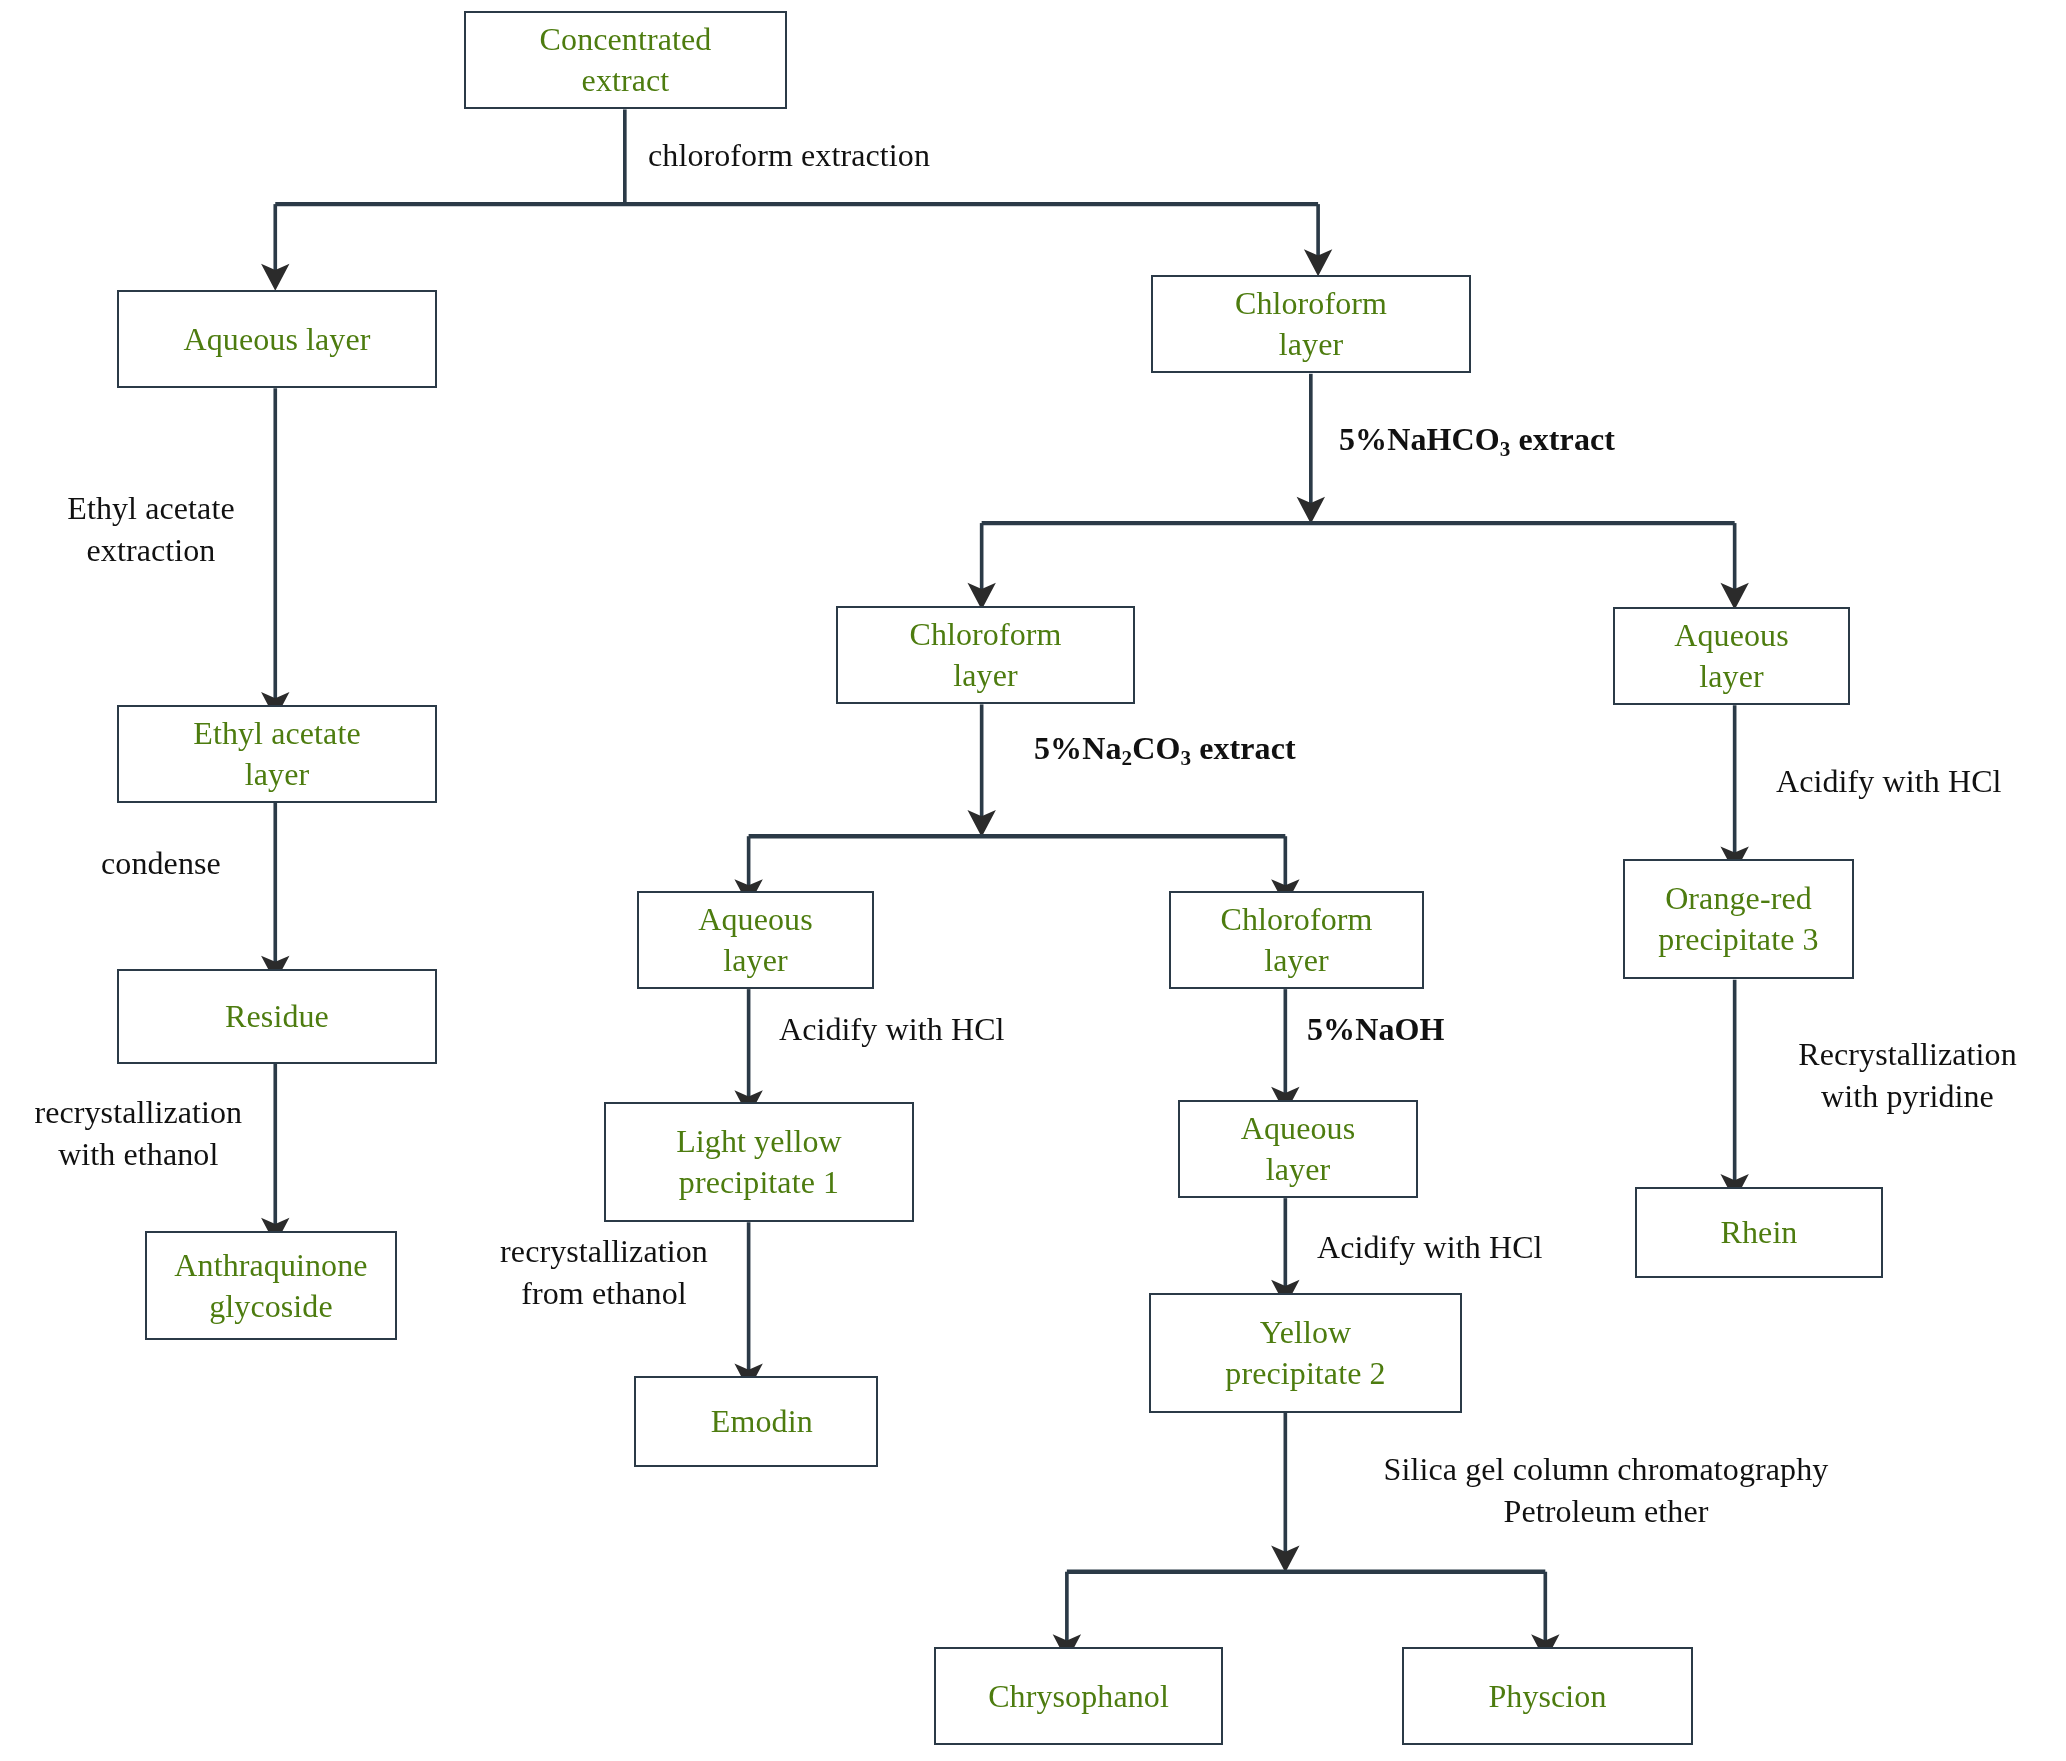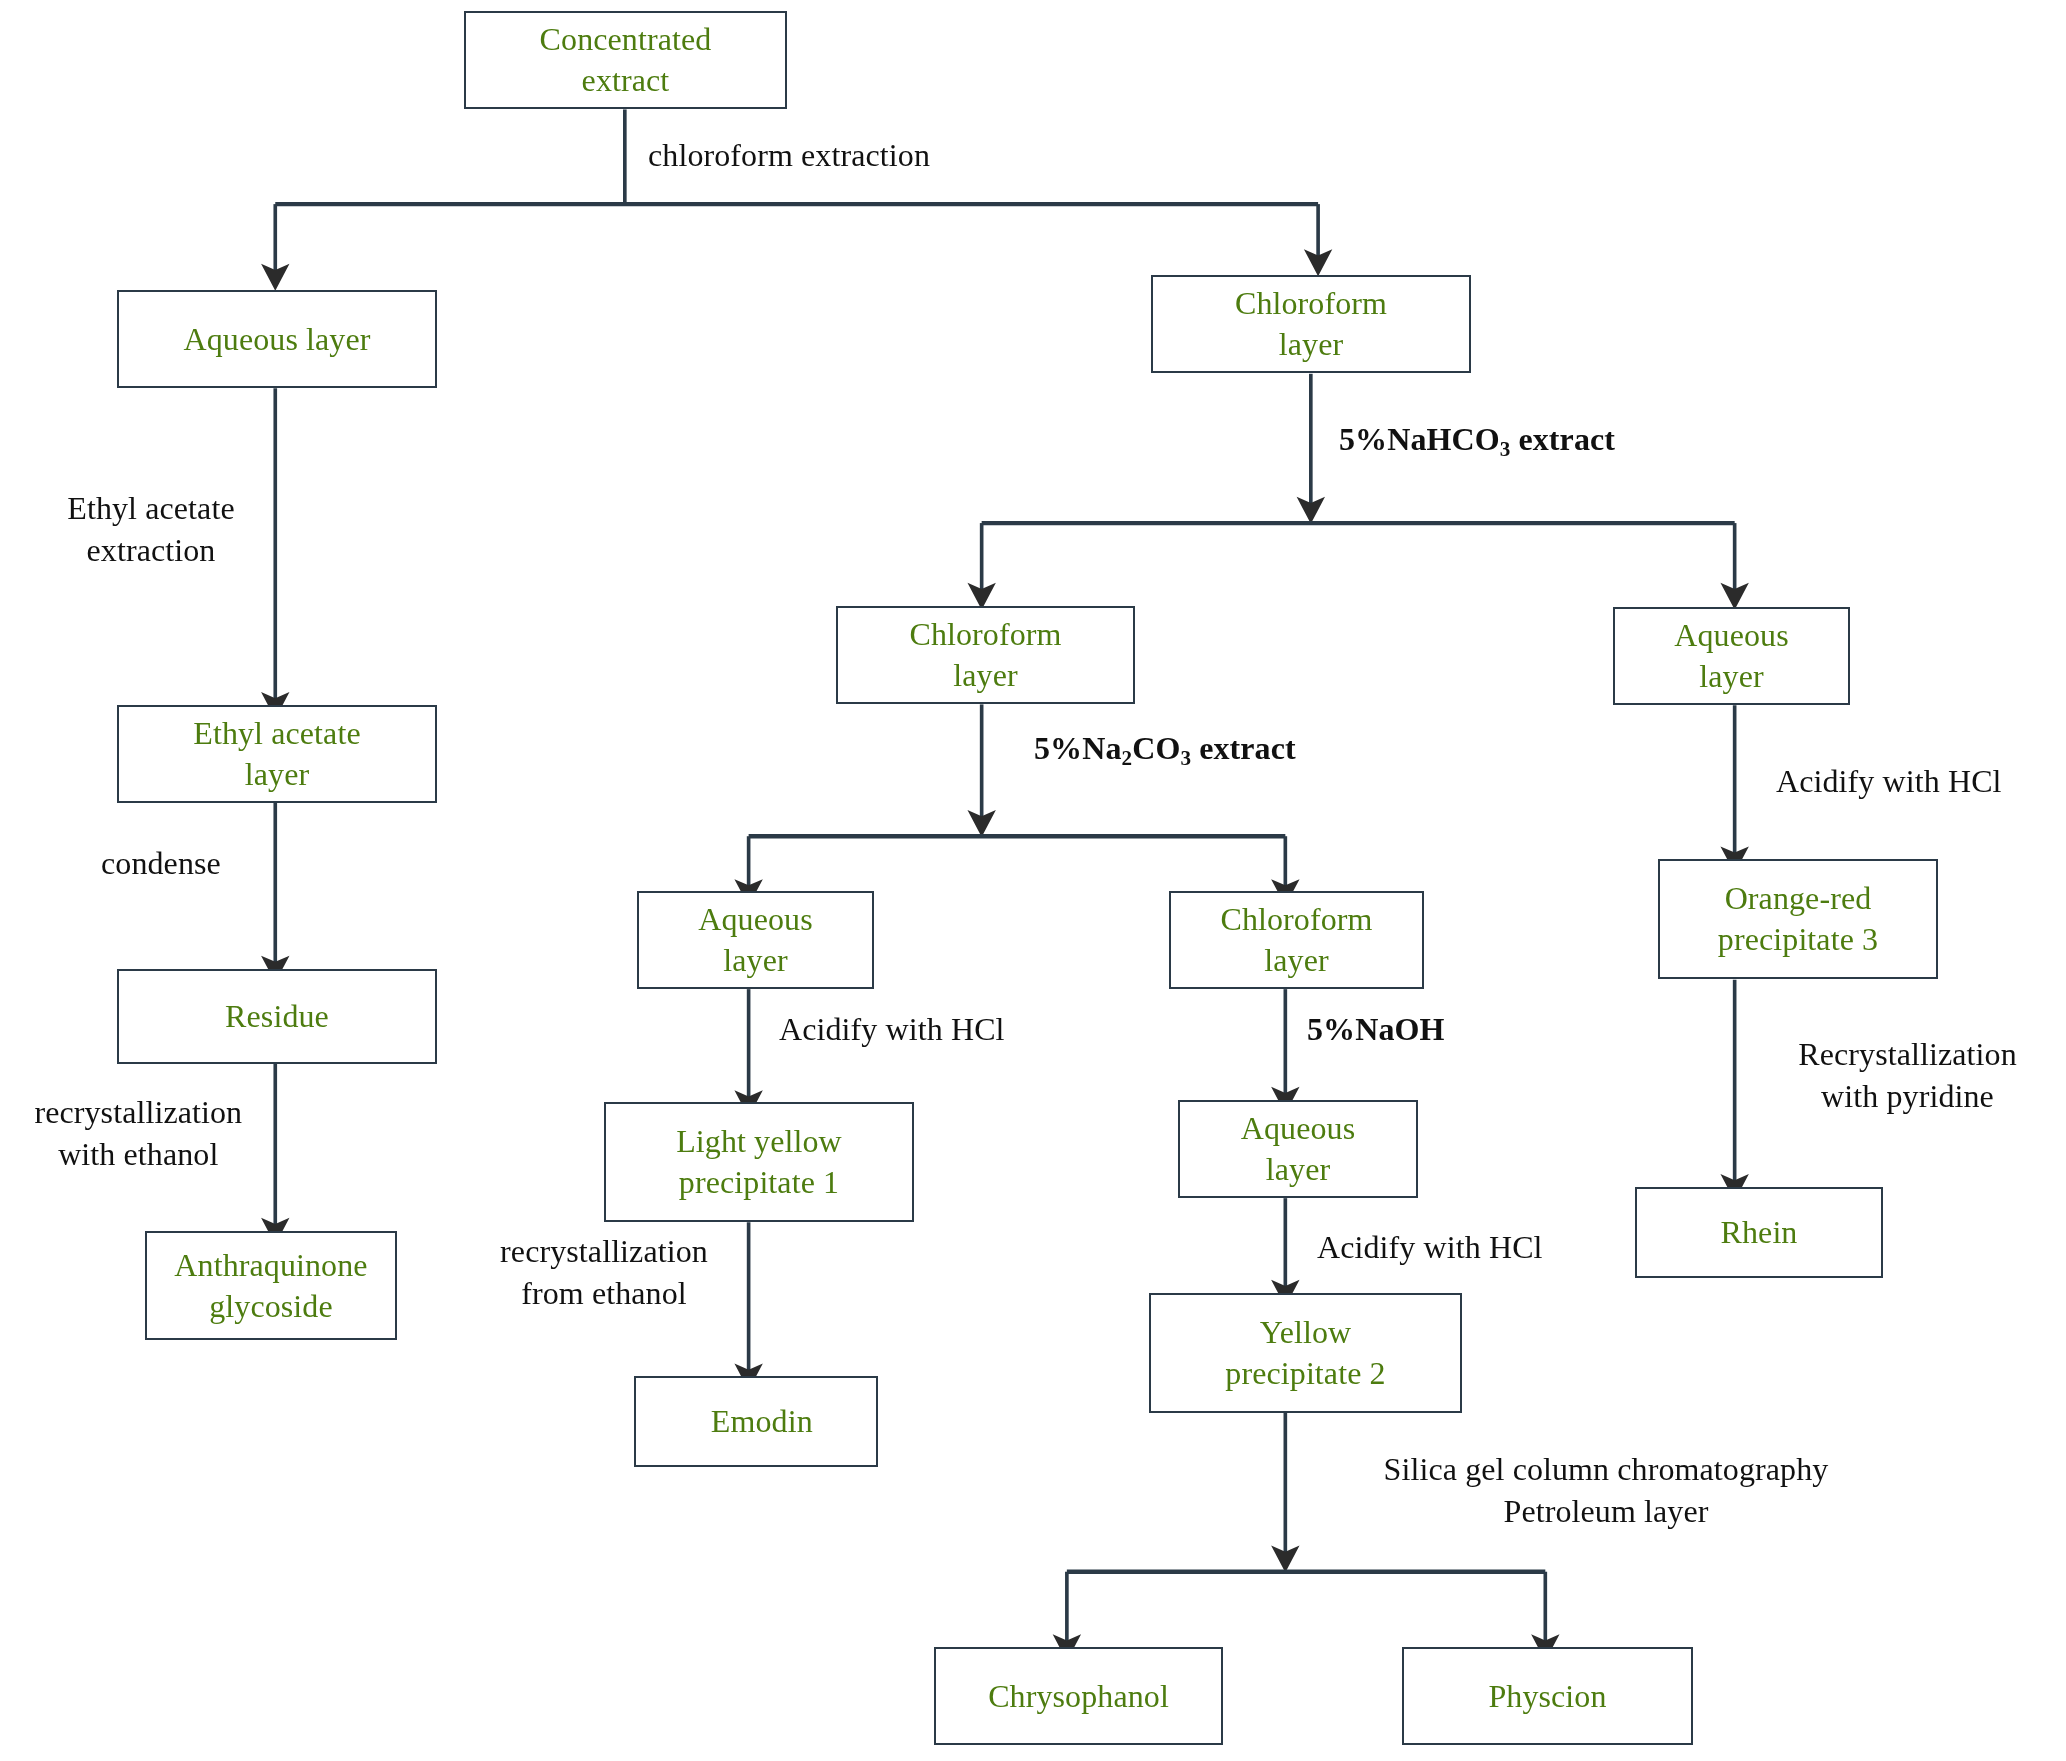--- a/index.html
+++ b/index.html
@@ -145,21 +145,21 @@
   <div class="node" style="left:637px; top:891px; width:237px; height:98px;">
     <span class="txt">Aqueous
 layer</span>
   </div>
 
   <div class="node" style="left:1169px; top:891px; width:255px; height:98px;">
     <span class="txt">Chloroform
 layer</span>
   </div>
 
-  <div class="node" style="left:1623px; top:859px; width:280px; height:120px;margin-left:35px;">
+  <div class="node" style="left:1623px; top:859px; width:231px; height:120px;">
     <span class="txt">Orange-red
 precipitate 3</span>
   </div>
 
   <div class="node" style="left:604px; top:1102px; width:310px; height:120px;">
     <span class="txt">Light yellow
 precipitate 1</span>
   </div>
 
   <div class="node" style="left:1178px; top:1100px; width:240px; height:98px;">
@@ -210,16 +210,16 @@
 
   <div class="lbl center" style="left:1762px; top:1034px; width:291px;">Recrystallization
 with pyridine</div>
 
   <div class="lbl center" style="left:473px; top:1231px; width:262px;">recrystallization
 from ethanol</div>
 
   <div class="lbl" style="left:1317px; top:1227px;">Acidify with HCl</div>
 
   <div class="lbl center" style="left:1311px; top:1449px; width:590px;">Silica gel column chromatography
-Petroleum layer</div>
+Petroleum ether</div>
 
 </div>
 
 
 </body></html>

